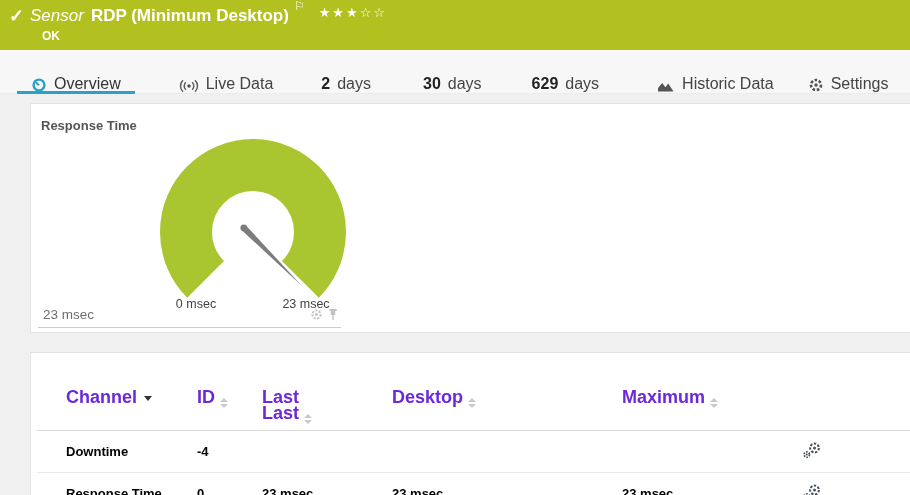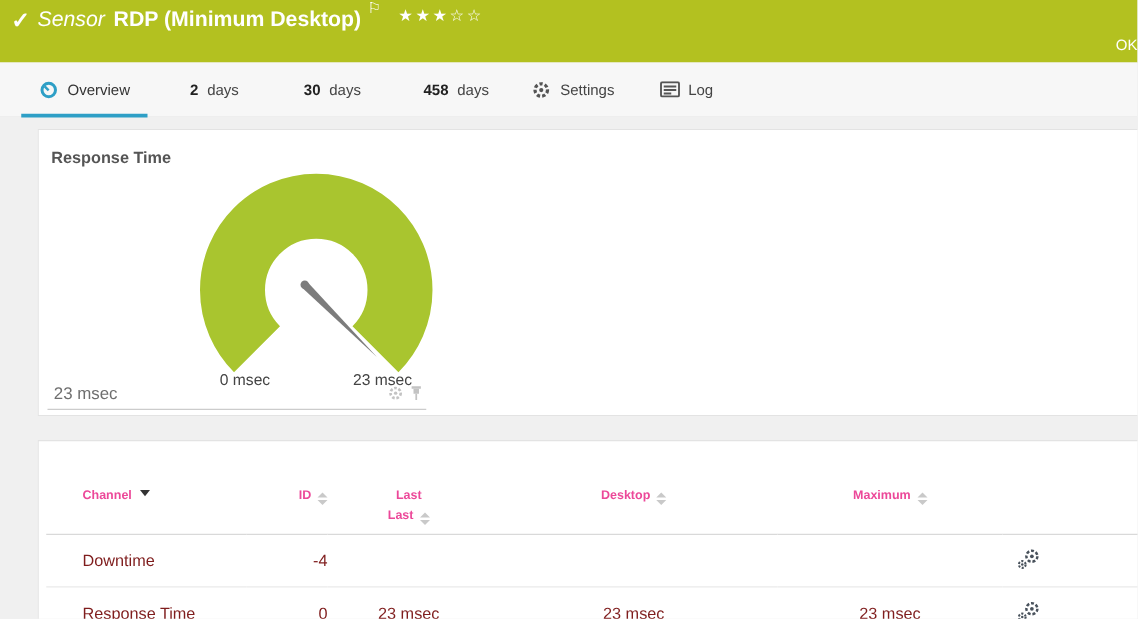--- a/index.html
+++ b/index.html
@@ -11,27 +11,27 @@
 
   
   .statusbar{position:absolute;top:0;left:0;right:0;height:50px;background:#b3c120;}
   .check{position:absolute;left:9px;top:5px;font-size:18px;font-weight:bold;color:#fff;}
   .hgroup{padding:5px 0 0 30px;color:#fff;}
   .titleline{display:flex;align-items:flex-start;font-size:17px;line-height:21px;}
   .kind{font-style:italic;}
   .title{font-weight:bold;margin-left:7px;}
   .flag{font-size:12px;margin:-9px 0 0 5px;}
   .stars{font-size:13px;letter-spacing:2px;margin:-3px 0 0 14px;}
-  .status-ok{font-size:12px;font-weight:normal;margin:3px 0 0 12px;text-align:right;}
+  .status-ok{font-size:12px;font-weight:bold;margin:3px 0 0 12px;}
 
   
   .tabbar{position:absolute;top:50px;left:0;right:0;height:43px;background:#f7f7f7;
           border-bottom:1px solid #ececec;display:flex;align-items:stretch;}
-  .tab{display:flex;align-items:center;gap:7px;padding:0 14px;position:relative;
-       font-size:12px;color:#444;cursor:pointer;white-space:nowrap;}
+  .tab{display:flex;align-items:flex-end;gap:7px;padding:0 14px;position:relative;
+       font-size:16px;color:#444;cursor:pointer;white-space:nowrap;}
   .tab .num{font-weight:bold;color:#222;}
   .tab.active{color:#333;}
   .tab.active::after{content:"";position:absolute;left:0;right:0;bottom:-1px;height:3px;background:#2e9fc6;}
   .t1{margin-left:17px}.t2{margin-left:30px}.t3{margin-left:20px}.t4{margin-left:24px}
   .t5{margin-left:22px}.t6{margin-left:30px}.t7{margin-left:8px}.t8{margin-left:6px}
   .tab svg{flex:0 0 auto}
 
   
   .panel{position:absolute;left:30px;right:-10px;background:#fff;border:1px solid #e3e3e3;box-sizing:border-box;}
   .gauge-panel{top:103px;height:230px;}
@@ -42,29 +42,29 @@
   .gauge{position:absolute;left:117px;top:30px;}
   .gauge text{font:12.5px "Liberation Sans",sans-serif;fill:#444;text-anchor:middle;}
   .gauge-footer{position:absolute;left:7px;top:197px;width:303px;height:27px;
       border-bottom:1px solid #cccccc;display:flex;justify-content:space-between;
       align-items:center;box-sizing:border-box;padding:0 2px;}
   .gauge-footer .val{font-size:13.5px;color:#6e6e6e;padding-left:3px;}
   .gauge-footer .ficons{display:flex;align-items:center;gap:4px;}
 
   
   .table-panel table{border-collapse:collapse;width:calc(100% - 12px);margin:0 6px;table-layout:fixed;}
-  th{font-size:10px;color:#ec4899;text-align:left;font-weight:bold;vertical-align:top;
+  th{font-size:18px;color:#6d28d9;text-align:left;font-weight:bold;vertical-align:top;
      padding:36px 0 6px;line-height:16px;}
   thead tr{border-bottom:1px solid #d9d9d9;}
-  td{font-size:13px;color:#7f1d1d;padding:10px 0;line-height:15px;}
+  td{font-size:13px;color:#000000;padding:10px 0;line-height:15px;font-weight:bold;}
   tbody tr + tr{border-top:1px solid #eaeaea;}
   tbody tr:last-child{border-bottom:1px solid #eaeaea;}
   .col-channel{padding-left:29px;}
-  .al-r{text-align:right;}
-  .al-c{text-align:center;}
+  .al-r{text-align:left;}
+  .al-c{}
   .sort{display:inline-flex;flex-direction:column;gap:2px;margin-left:5px;vertical-align:1px;}
   .sort i{display:block;width:0;height:0;border-left:4px solid transparent;border-right:4px solid transparent;}
   .sort .up{border-bottom:4px solid #c9c9c9;}
   .sort .dn{border-top:4px solid #c9c9c9;}
   .sort-active{display:inline-block;margin-left:7px;width:0;height:0;
       border-left:4.5px solid transparent;border-right:4.5px solid transparent;
       border-top:5px solid #333;vertical-align:2px;}
 </style>
 </head>
 <body>
@@ -83,31 +83,47 @@
 </header>
 
 <nav class="tabbar">
   <div class="tab active t1">
     <svg width="16" height="16" viewBox="0 0 16 16">
       <circle cx="8" cy="8" r="5.4" fill="none" stroke="#2e9fc6" stroke-width="2.4"></circle>
       <line x1="7.9" y1="8.3" x2="4.7" y2="5.1" stroke="#2e9fc6" stroke-width="2"></line>
     </svg>
     <span>Overview</span>
   </div>
+  <div class="tab t2">
+    <svg width="20" height="14" viewBox="0 0 20 14">
+      <circle cx="10" cy="7" r="1.8" fill="#555"></circle>
+      <path d="M6.8 3.2 A5.3 5.3 0 0 0 6.8 10.8" fill="none" stroke="#555" stroke-width="1.4"></path>
+      <path d="M4 1.2 A8 8 0 0 0 4 12.8" fill="none" stroke="#555" stroke-width="1.4"></path>
+      <path d="M13.2 3.2 A5.3 5.3 0 0 1 13.2 10.8" fill="none" stroke="#555" stroke-width="1.4"></path>
+      <path d="M16 1.2 A8 8 0 0 1 16 12.8" fill="none" stroke="#555" stroke-width="1.4"></path>
+    </svg>
+    <span>Live Data</span>
+  </div>
   <div class="tab t3">
     <span class="num">2</span>
     <span>days</span>
   </div>
   <div class="tab t4">
     <span class="num">30</span>
     <span>days</span>
   </div>
   <div class="tab t5">
-    <span class="num">458</span>
+    <span class="num">629</span>
     <span>days</span>
+  </div>
+  <div class="tab t6">
+    <svg width="18" height="14" viewBox="0 0 18 14">
+      <path d="M1 12.5 L1 9 L5.2 4 L8.4 8.2 L11.2 4.6 L16.5 12.5 Z" fill="#555"></path>
+    </svg>
+    <span>Historic Data</span>
   </div>
   <div class="tab t8">
     <svg width="16" height="16" viewBox="0 0 16 16">
       <circle cx="8" cy="8" r="5" fill="none" stroke="#555" stroke-width="2.6" stroke-dasharray="2.6 1.7"></circle>
       <circle cx="8" cy="8" r="1.7" fill="#555"></circle>
     </svg>
     <span>Settings</span>
   </div>
   <div class="tab t7">
     <svg width="16" height="13" viewBox="0 0 16 13">

